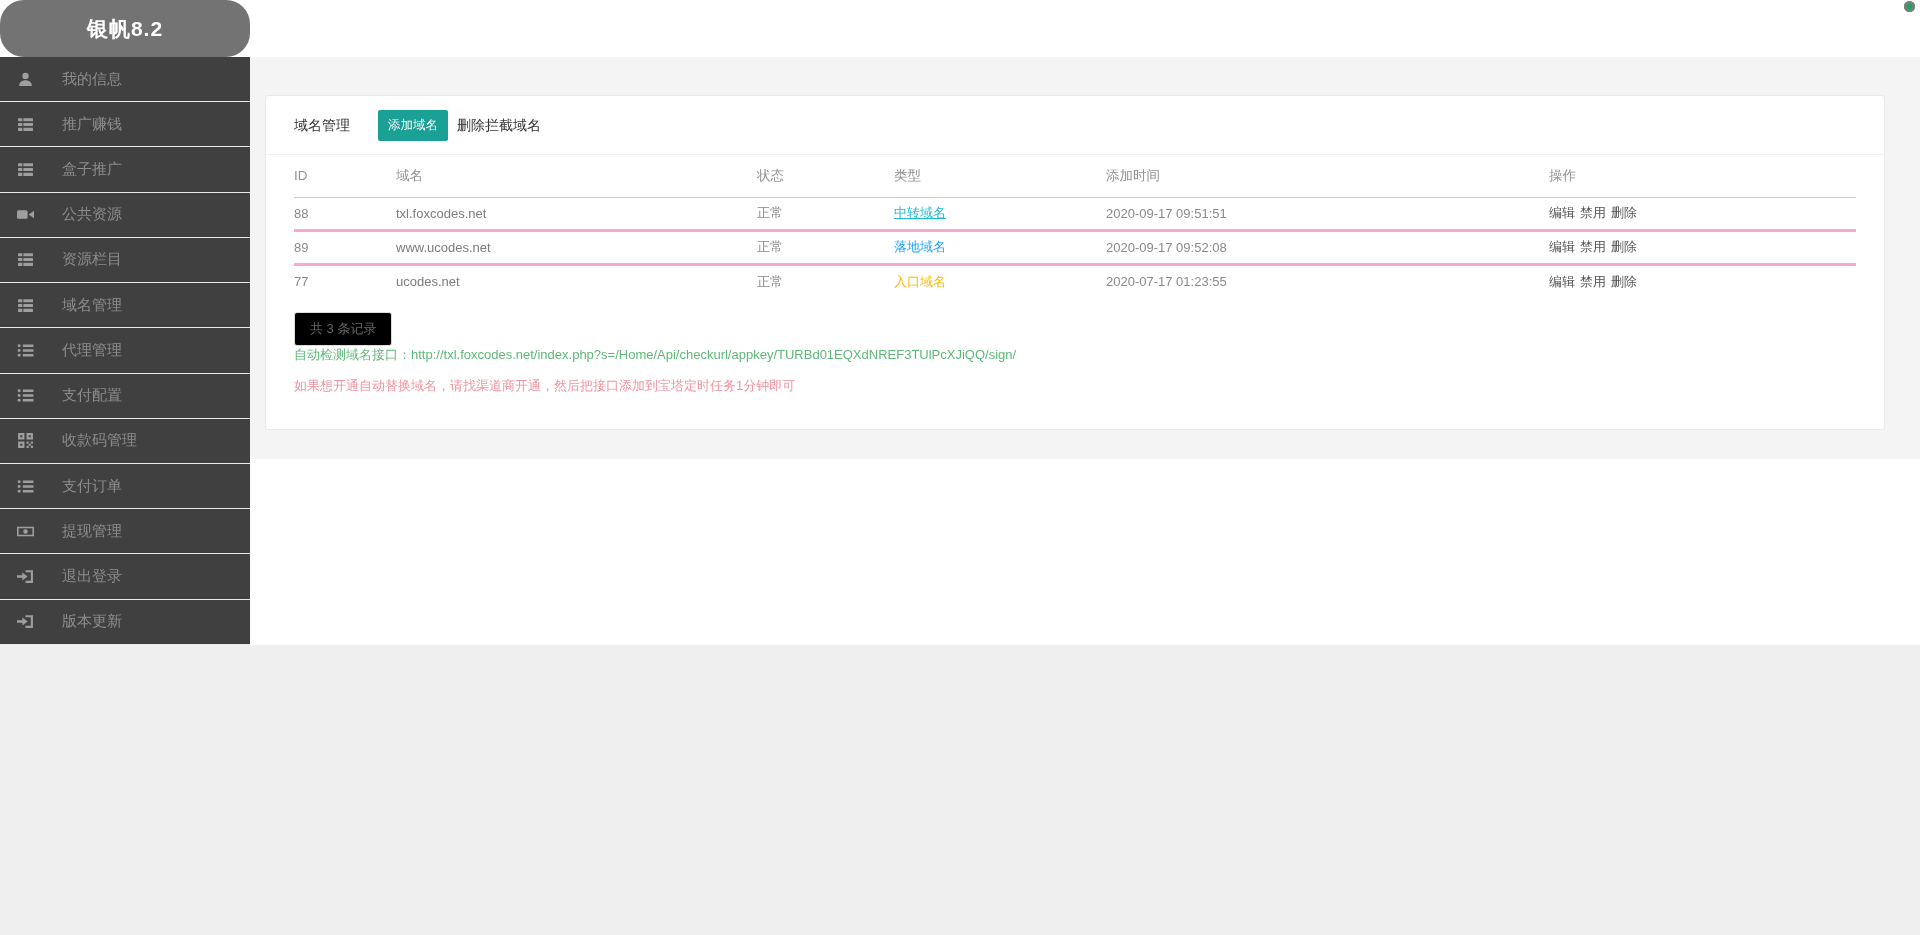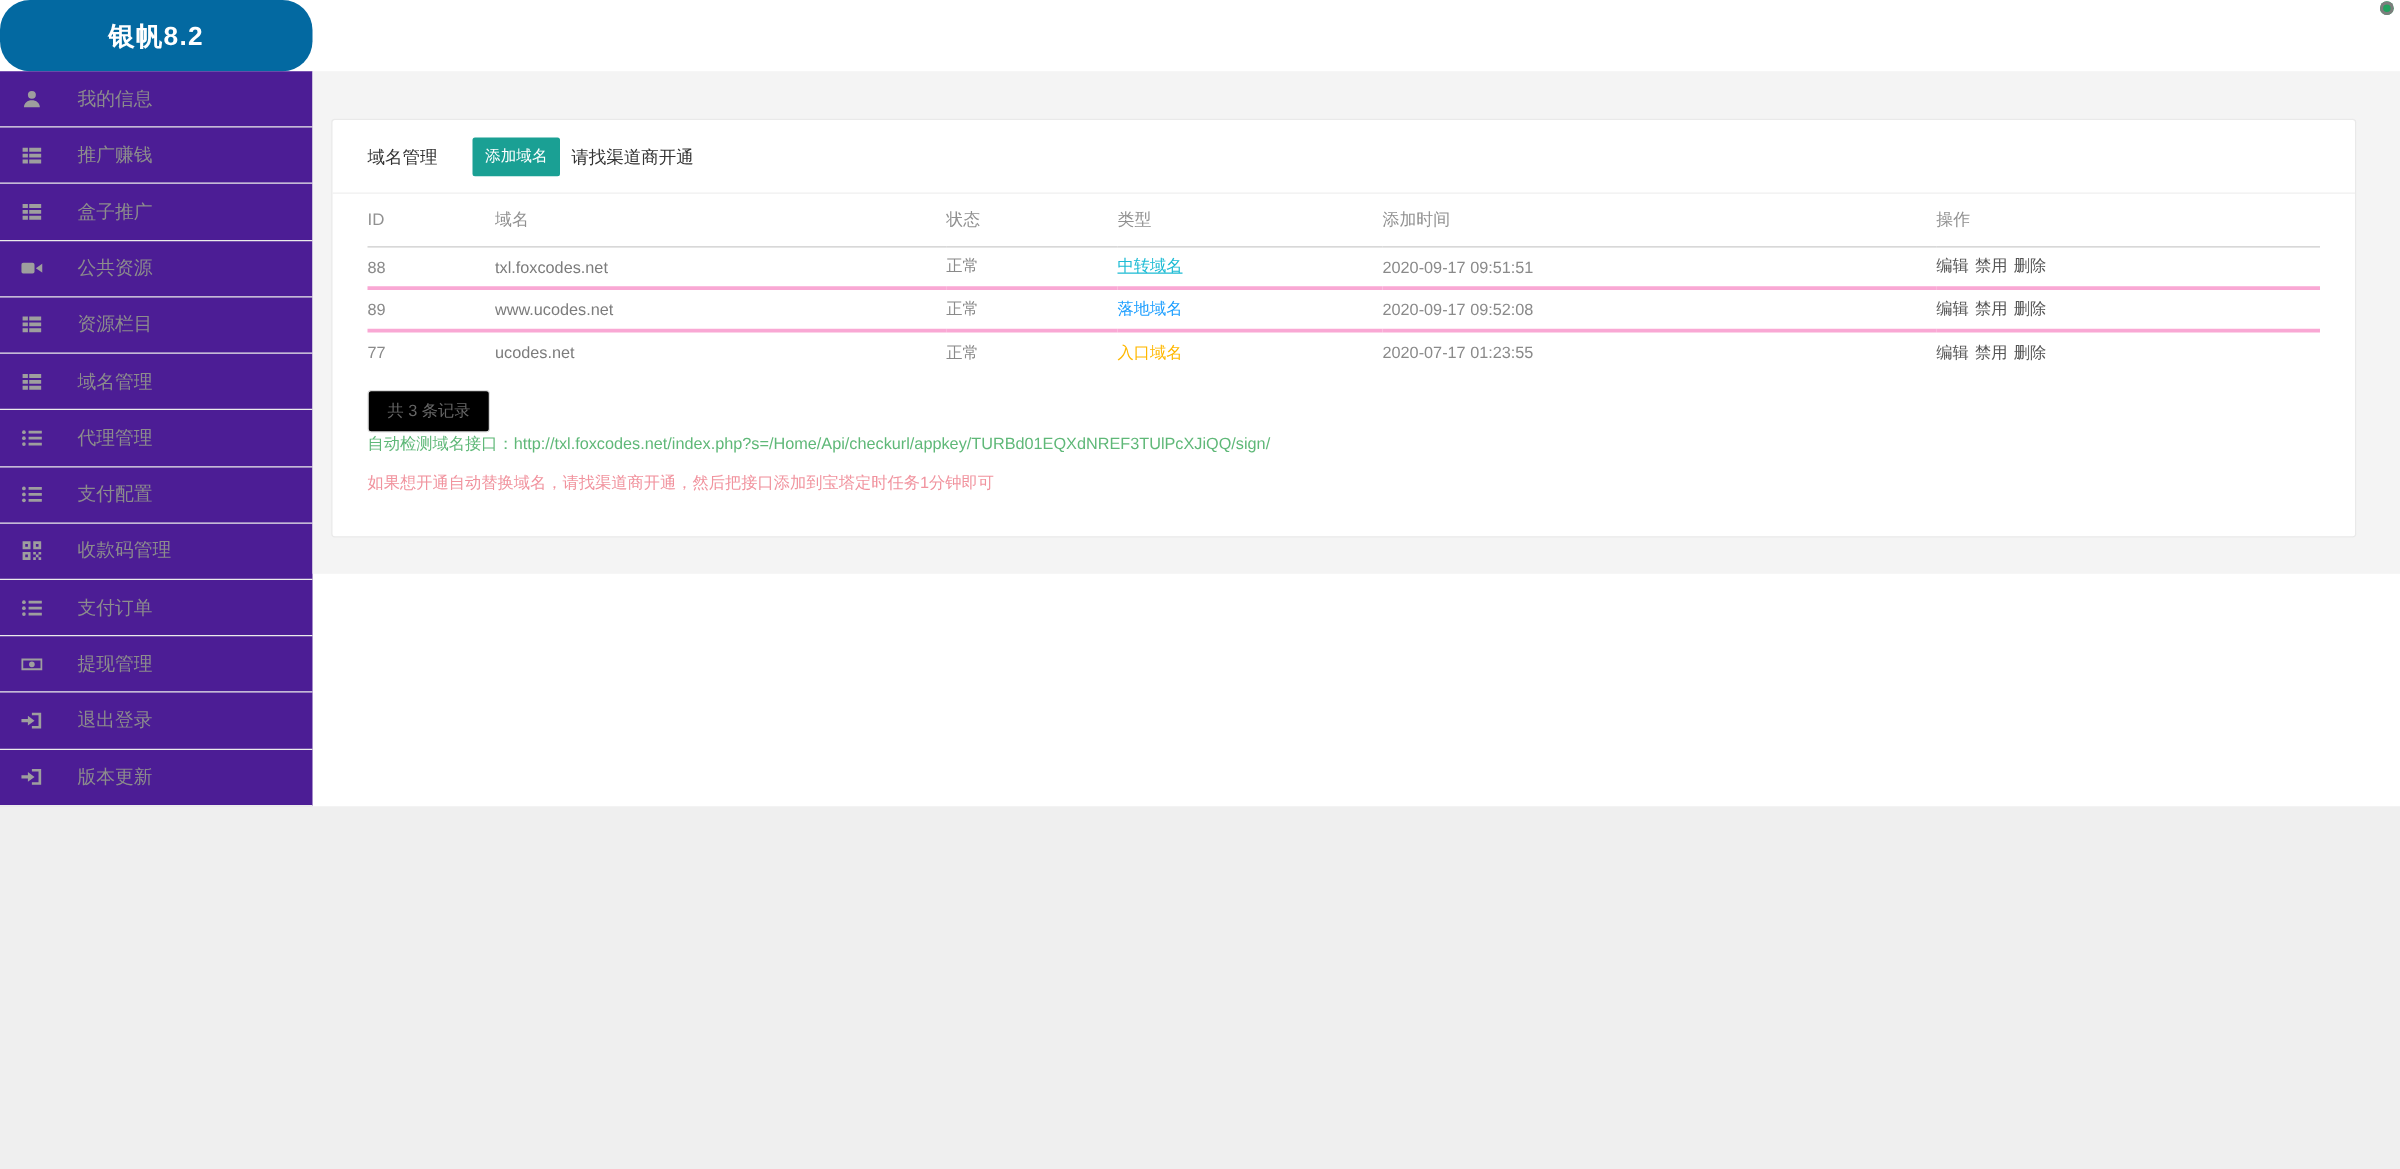--- a/index.html
+++ b/index.html
@@ -6,21 +6,21 @@
   html,body { width:1920px; height:935px; background:#ffffff; overflow:hidden;
     font-family:"Liberation Sans","DejaVu Sans",sans-serif; }
   .app { position:relative; width:1920px; height:935px; }
 
   
   .brand { position:absolute; left:0; top:0; width:250px; height:57px;
     display:flex; align-items:center; justify-content:center; }
   .brand h1 { color:#ffffff; font-size:21px; font-weight:bold; letter-spacing:1px; }
 
   
-  .sidebar { position:absolute; left:0; top:57px; width:250px; height:588px; background:#4c1d95; }
+  .sidebar { position:absolute; left:0; top:57px; width:250px; height:588px; background:#404040; }
   .side-item { height:45.23px; display:flex; align-items:center;
     border-bottom:1px solid #ebebeb; cursor:pointer; }
   .side-item .icon { width:17px; height:17px; margin-left:17px; display:inline-flex;
     align-items:center; justify-content:center; }
   .side-item .icon svg { width:17px; height:17px; fill:#9e9e9e; }
   .side-item .label { margin-left:28px; font-size:15px; color:#8c8c8c; }
 
   
   .content { position:absolute; left:250px; top:57px; width:1670px; height:402px;
     background:#f4f4f4; padding:38px 35px 0 15px; }
@@ -61,21 +61,21 @@
   
   .corner-dot { position:absolute; top:1px; right:5px; width:11px; height:11px;
     border-radius:50%; background:#21a35f; box-shadow: inset 0 0 0 2.5px #7d7d7d;
     cursor:pointer; }
 </style>
 </head>
 <body>
 
 <div class="app">
 
-  <header class="brand" style="background-color: #0369a1; border-radius: 24px;">
+  <header class="brand" style="background-color: #737373; border-radius: 24px;">
     <h1>银帆8.2</h1>
   </header>
 
   <nav class="sidebar">
 
     <div class="side-item">
       <span class="icon">
         <svg viewBox="0 0 16 16">
             <circle cx="8" cy="4.6" r="3"></circle>
             <path d="M2 14c0-3.4 2.7-5.4 6-5.4s6 2 6 5.4z"></path>
@@ -206,21 +206,21 @@
     </div>
 
   </nav>
 
   <main class="content">
     <section class="card">
 
       <div class="tabbar">
         <span class="tab-label">域名管理</span>
         <button class="btn-teal tab-gap-lg" style="background-color: rgb(26, 160, 148);">添加域名</button>
-        <span class="tab-label tab-gap-sm">请找渠道商开通</span>
+        <span class="tab-label tab-gap-sm">删除拦截域名</span>
       </div>
 
       <table>
         <colgroup>
           <col style="width:102px">
             <col style="width:361px">
             <col style="width:137px">
           <col style="width:212px">
             <col style="width:443px">
             <col>

